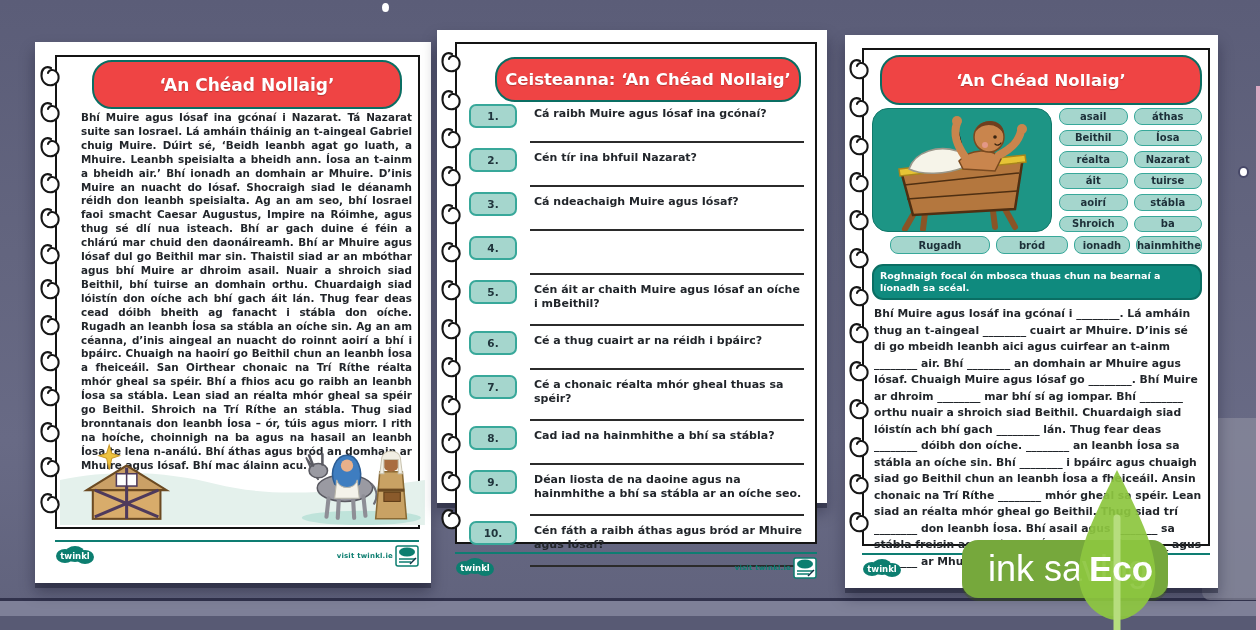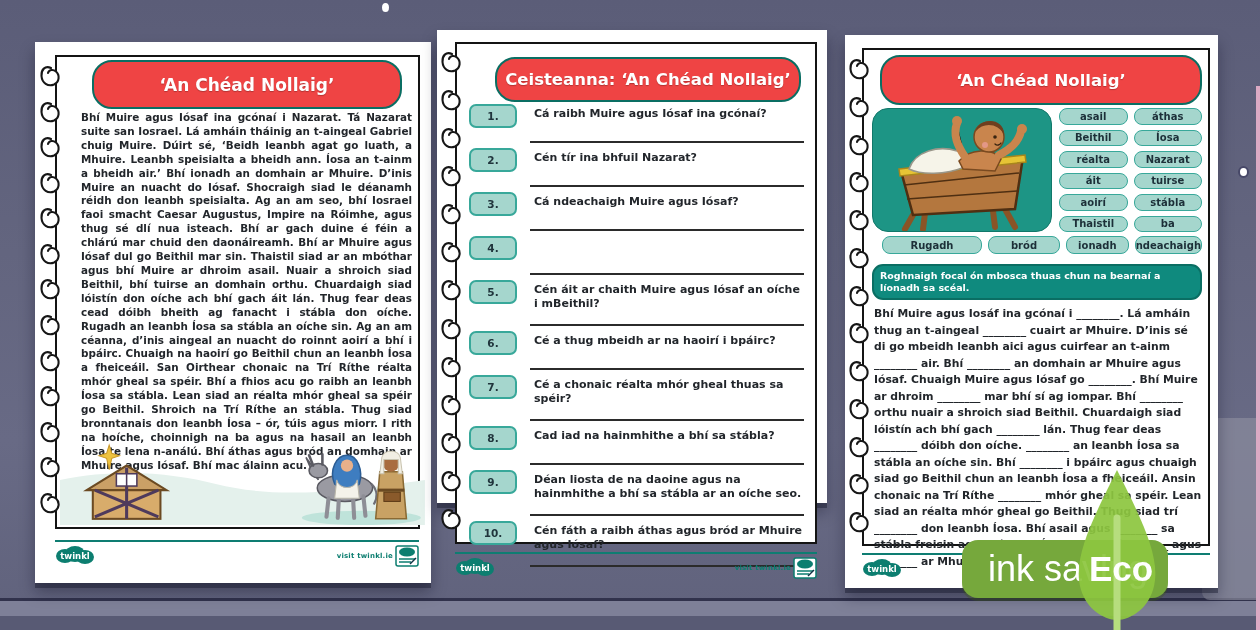--- a/index.html
+++ b/index.html
@@ -52,21 +52,21 @@
     display:flex;align-items:center;justify-content:center;font-size:10.5px;font-weight:bold;color:#20353c;}
   .qtext{font-size:11px;font-weight:bold;color:#22262b;padding-top:3px;line-height:14px;}
   .ansline{height:0;border-bottom:2px solid #2b2b2b;margin:13px 0 5px 61px;}
 
   
   .bankrow{position:absolute;left:8px;right:6px;top:58px;display:flex;gap:7px;}
   .babybox{flex:none;width:178px;height:122px;background:#1d9585;border:1px solid #11786a;border-radius:16px;overflow:hidden;}
   .wordgrid{flex:1;display:grid;grid-template-columns:1fr 1fr;gap:5px 6px;}
   .wcell{background:#a5d6cd;border:1.5px solid #38a89a;border-radius:8px;display:flex;align-items:center;justify-content:center;
     font-size:10px;font-weight:bold;color:#1c2f38;min-height:0;}
-  .bottomrow{position:absolute;left:8px;right:6px;top:186px;height:18px;display:grid;
+  .bottomrow{position:absolute;left:16px;right:6px;top:186px;height:18px;display:grid;
     grid-template-columns:100px 72px 1fr 1fr;gap:6px;padding-left:10px;}
   .instruction{position:absolute;left:8px;right:6px;top:214px;height:32px;background:#0f8a7e;border:2px solid #0a6e63;
     border-radius:11px;color:#fff;font-weight:bold;font-size:9.5px;display:flex;align-items:center;justify-content:center;
     text-align:left;padding:0 6px;line-height:1.25;}
   .cloze{position:absolute;left:10px;right:6px;top:256px;font-size:10.8px;line-height:16.5px;
     font-weight:bold;color:#22262b;}
 
   
   .pfooter{position:absolute;display:flex;align-items:flex-start;justify-content:space-between;
     border-top:2.5px solid #0e7d72;padding-top:3px;}
@@ -277,21 +277,21 @@
         <div class="qitem">
           <div class="qrow">
               <div class="chip">5.</div>
               <div class="qtext">Cén áit ar chaith Muire agus Iósaf an oíche i mBeithil?</div>
             </div>
           <div class="ansline"></div>
         </div>
         <div class="qitem">
           <div class="qrow">
               <div class="chip">6.</div>
-              <div class="qtext">Cé a thug mbeidh ar na haoirí i bpáirc?</div>
+              <div class="qtext">Cé a thug cuairt ar na réidh i bpáirc?</div>
             </div>
           <div class="ansline"></div>
         </div>
         <div class="qitem">
           <div class="qrow">
               <div class="chip">7.</div>
               <div class="qtext">Cé a chonaic réalta mhór gheal thuas sa spéir?</div>
             </div>
           <div class="ansline"></div>
         </div>
@@ -416,29 +416,29 @@
           <div class="wcell">asail</div>
           <div class="wcell">áthas</div>
           <div class="wcell">Beithil</div>
           <div class="wcell">Íosa</div>
           <div class="wcell">réalta</div>
           <div class="wcell">Nazarat</div>
           <div class="wcell">áit</div>
           <div class="wcell">tuirse</div>
           <div class="wcell">aoirí</div>
           <div class="wcell">stábla</div>
-          <div class="wcell">Thaistil</div>
+          <div class="wcell">Shroich</div>
           <div class="wcell">ba</div>
         </div>
       </div>
       <div class="bottomrow">
         <div class="wcell">Rugadh</div>
         <div class="wcell">bród</div>
         <div class="wcell">ionadh</div>
-        <div class="wcell">ndeachaigh</div>
+        <div class="wcell">hainmhithe</div>
       </div>
       <div class="instruction">
         <span>Roghnaigh focal ón mbosca thuas chun na bearnaí a líonadh sa scéal.</span>
       </div>
       <div class="cloze">Bhí Muire agus Iosáf ina gcónaí i ________. Lá amháin thug an t-aingeal ________ cuairt ar Mhuire. D’inis sé di go mbeidh leanbh aici agus cuirfear an t-ainm ________ air. Bhí ________ an domhain ar Mhuire agus Iósaf. Chuaigh Muire agus Iósaf go ________. Bhí Muire ar dhroim ________ mar bhí sí ag iompar. Bhí ________ orthu nuair a shroich siad Beithil. Chuardaigh siad lóistín ach bhí gach ________ lán. Thug fear deas ________ dóibh don oíche. ________ an leanbh Íosa sa stábla an oíche sin. Bhí ________ i bpáirc agus chuaigh siad go Beithil chun an leanbh Íosa a fheiceáil. Ansin chonaic na Trí Ríthe ________ mhór gheal sa spéir. Lean siad an réalta mhór gheal go Beithil. Thug siad trí ________ don leanbh Íosa. Bhí asail agus ________ sa stábla freisin agus ní raibh Íosa fuar. Bhí ________ agus ________ ar Mhuire agus Iósaf.</div>
     </div>
     <div class="pfooter">
       <svg width="40" height="21" viewBox="0 0 40 21">
         <g fill="#0c7e70">
             <ellipse cx="10" cy="11" rx="9" ry="7"></ellipse>

